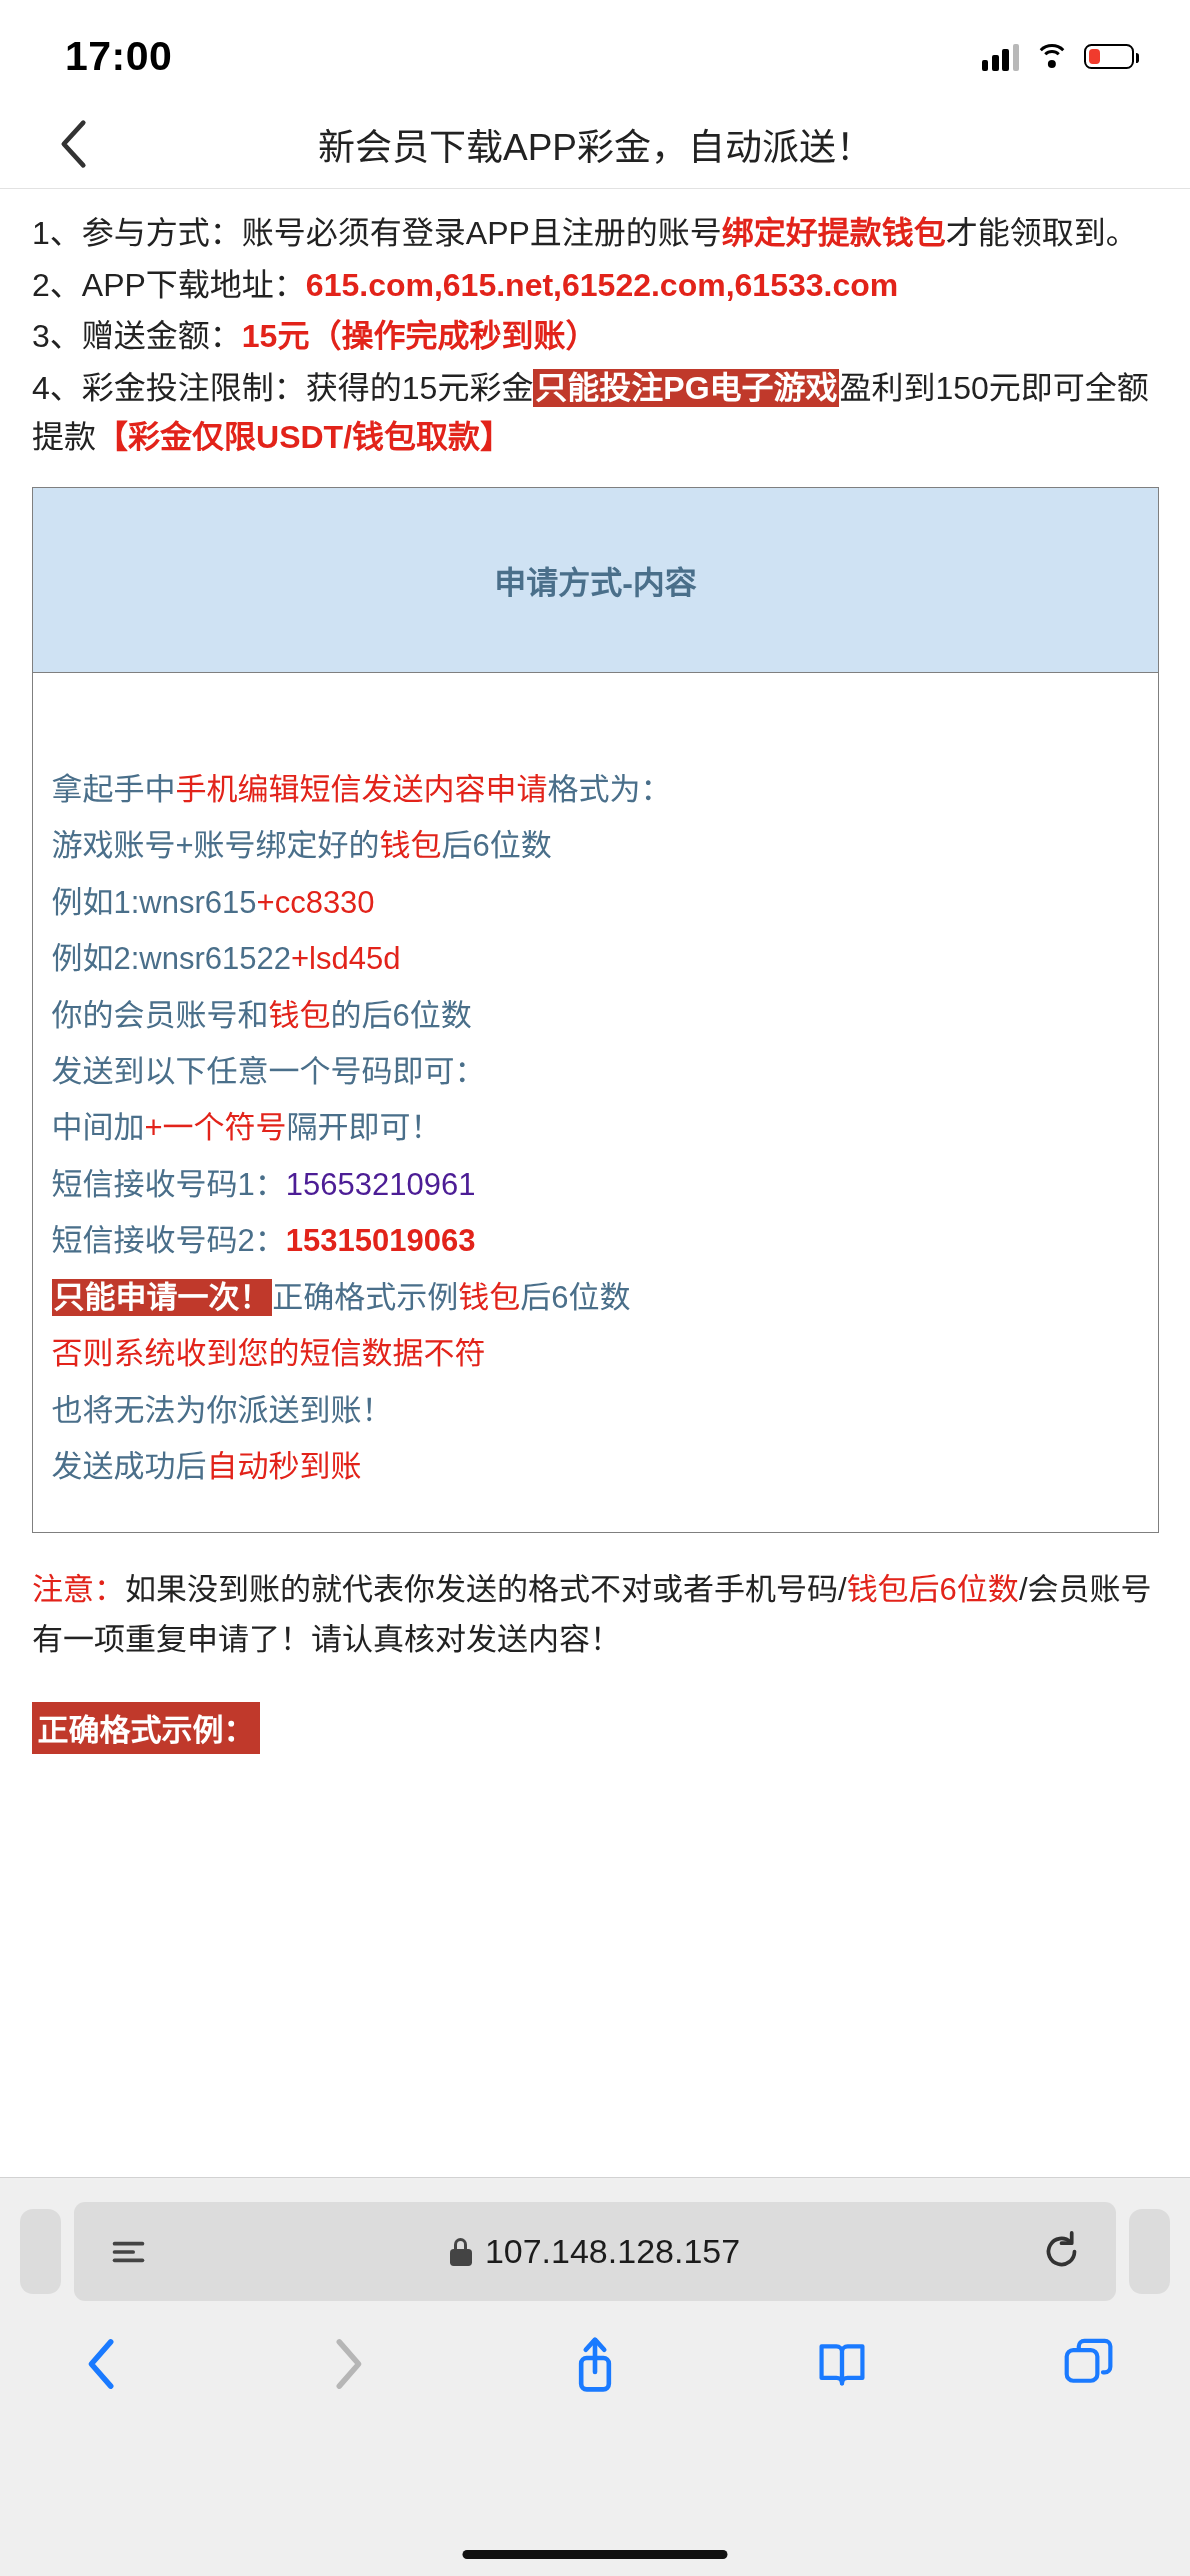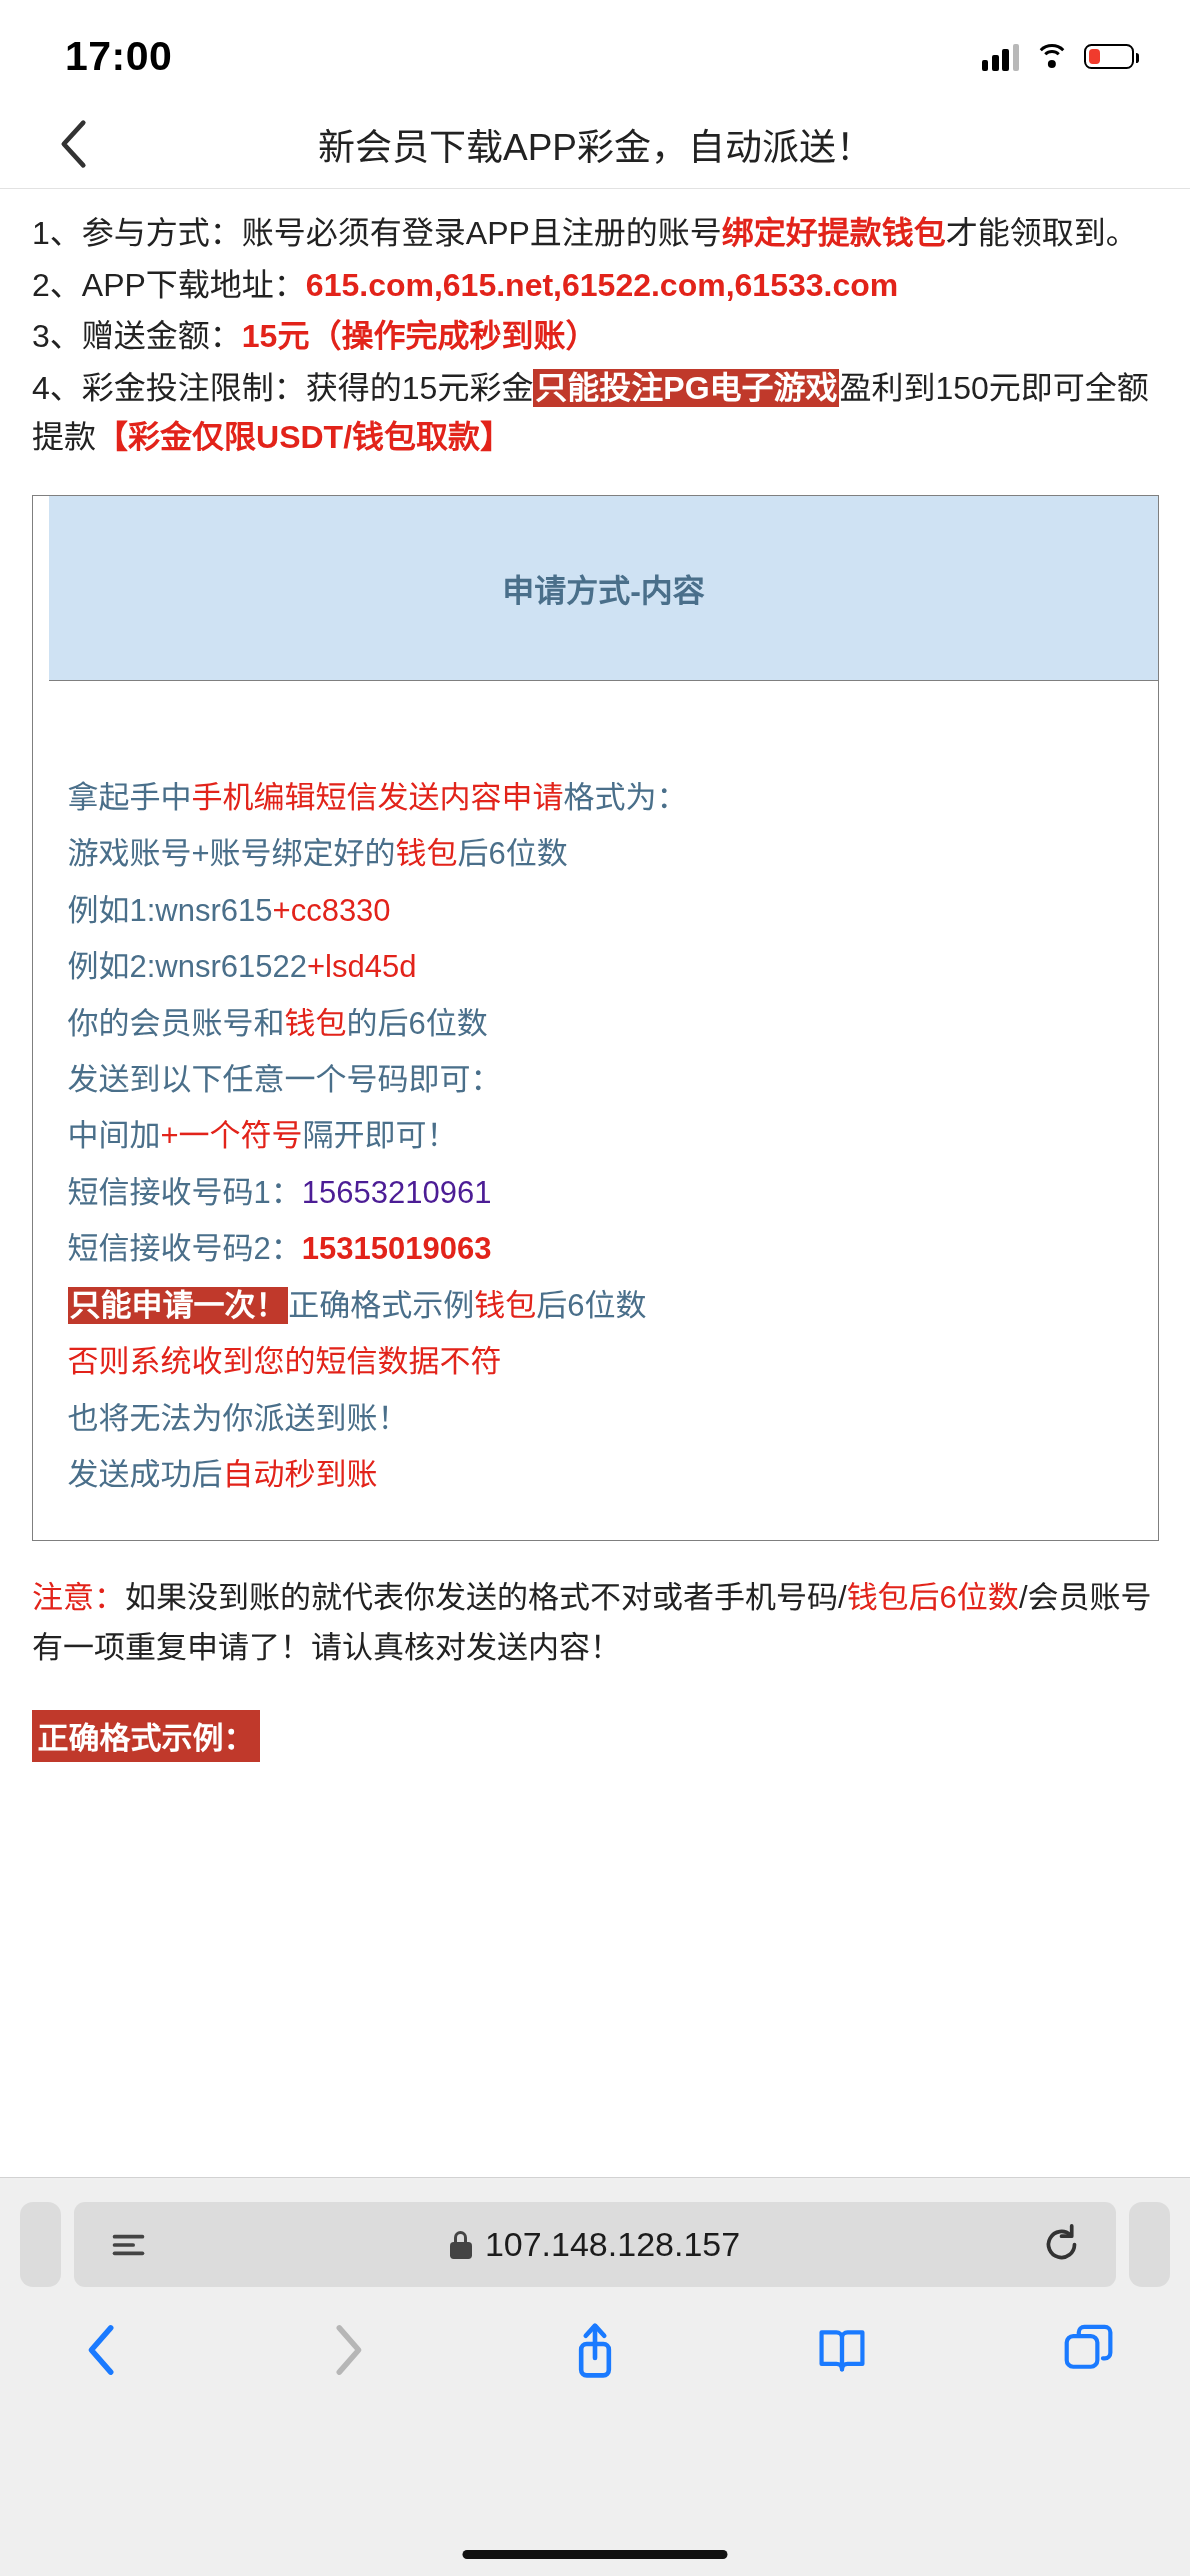--- a/index.html
+++ b/index.html
@@ -92,23 +92,22 @@
     height: 2576px;
   }
   .rule-list { font-size: 32px; line-height: 1.55; color: #222; }
   .rule-line { margin-bottom: 1.9px; }
   .red { color: #e2231a; }
   .red-b { color: #e2231a; font-weight: bold; }
   .hl { background: #c0392b; color: #ffffff; font-weight: bold; padding: 0.9px 1.9px; }
 
   
   .apply-box {
-    margin-top: 32px;
+    margin-top: 24px;
     border: 1.9px solid #7f7f7f;
-    padding-left: 16px;
   }
   .apply-box-head {
     background: #cfe2f3;
     border-bottom: 1.9px solid #7f7f7f;
     text-align: center;
     padding: 43px 0;
     min-height: 185px;
     display: flex;
     align-items: center;
     justify-content: center;
@@ -165,21 +164,21 @@
     display: flex;
     align-items: center;
     padding: 24px 20.4px 0 20.4px;
     gap: 13px;
   }
   .side-pill {
     width: 41px; height: 85px; border-radius: 13px; background: #dcdcdc; flex: 0 0 auto;
   }
   .url-bar {
     flex: 1;
-    height: 85px;
+    height: 99px;
     background: #dcdcdc;
     border-radius: 11px;
     display: flex;
     align-items: center;
     padding: 0 28px;
     position: relative;
   }
   .aa-icon { width: 52px; display: flex; align-items: center; justify-content: center; flex: 0 0 auto; }
   .url-center {
     flex: 1; display: flex; align-items: center; justify-content: center; gap: 13px;

